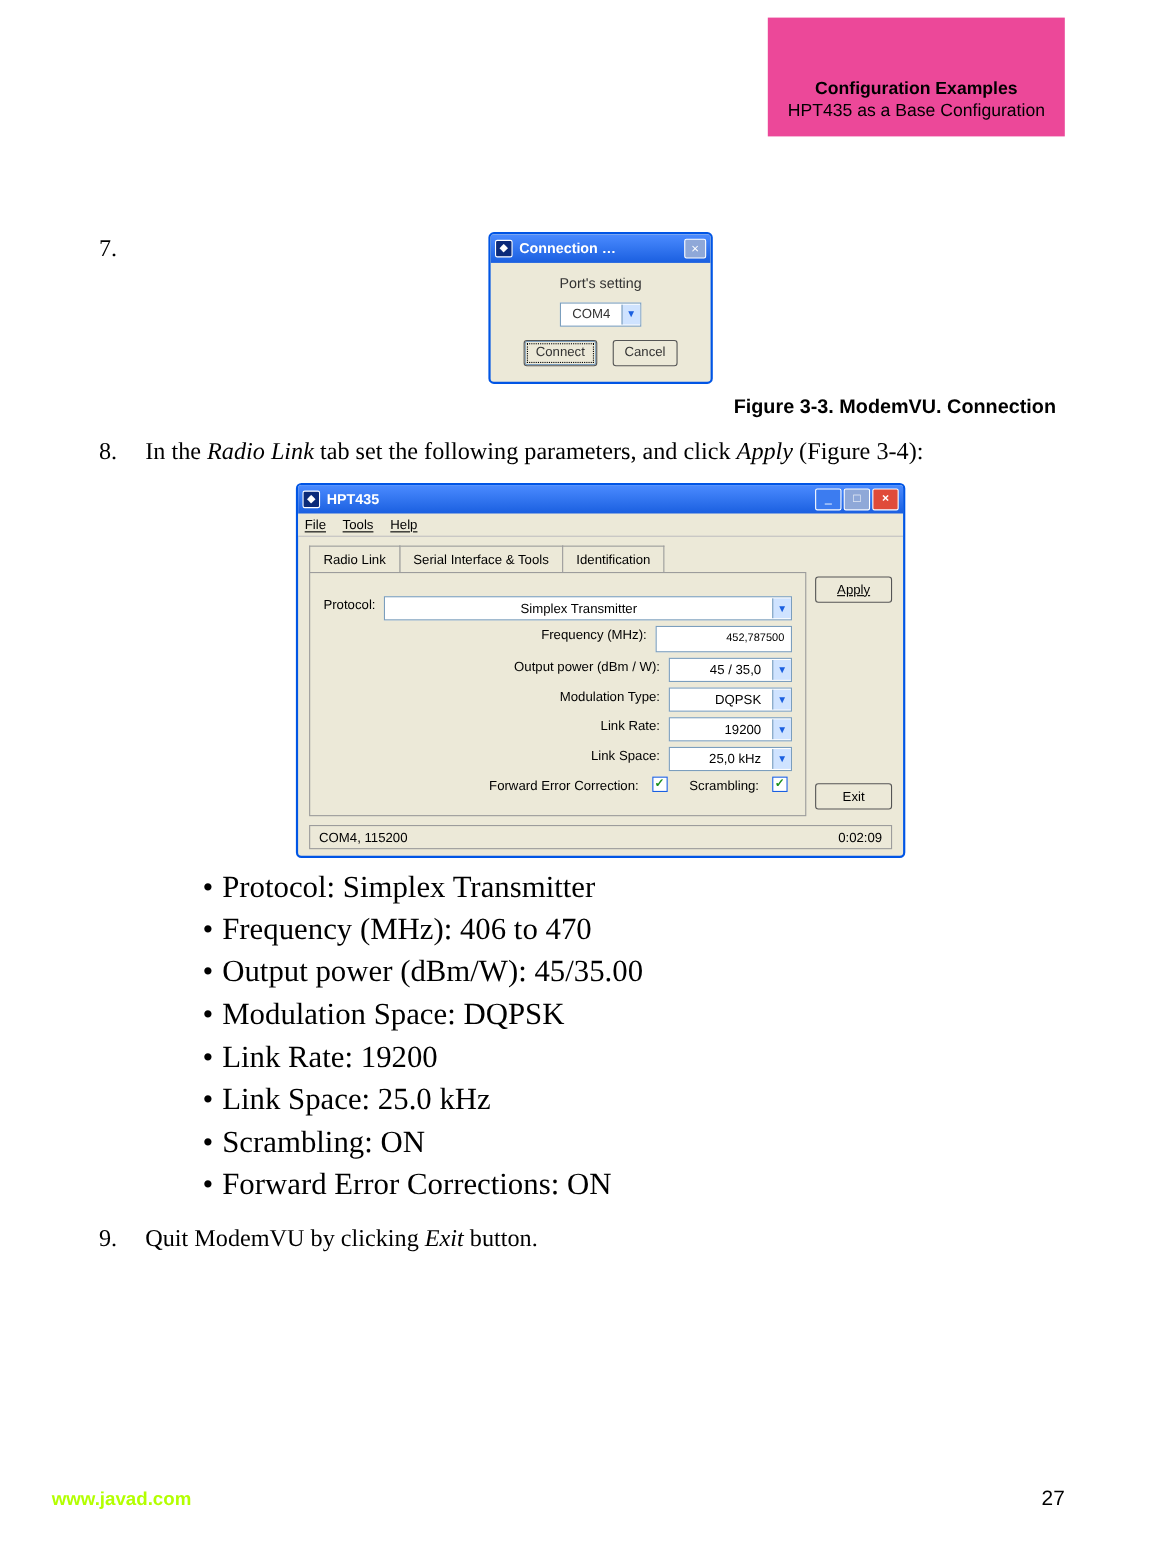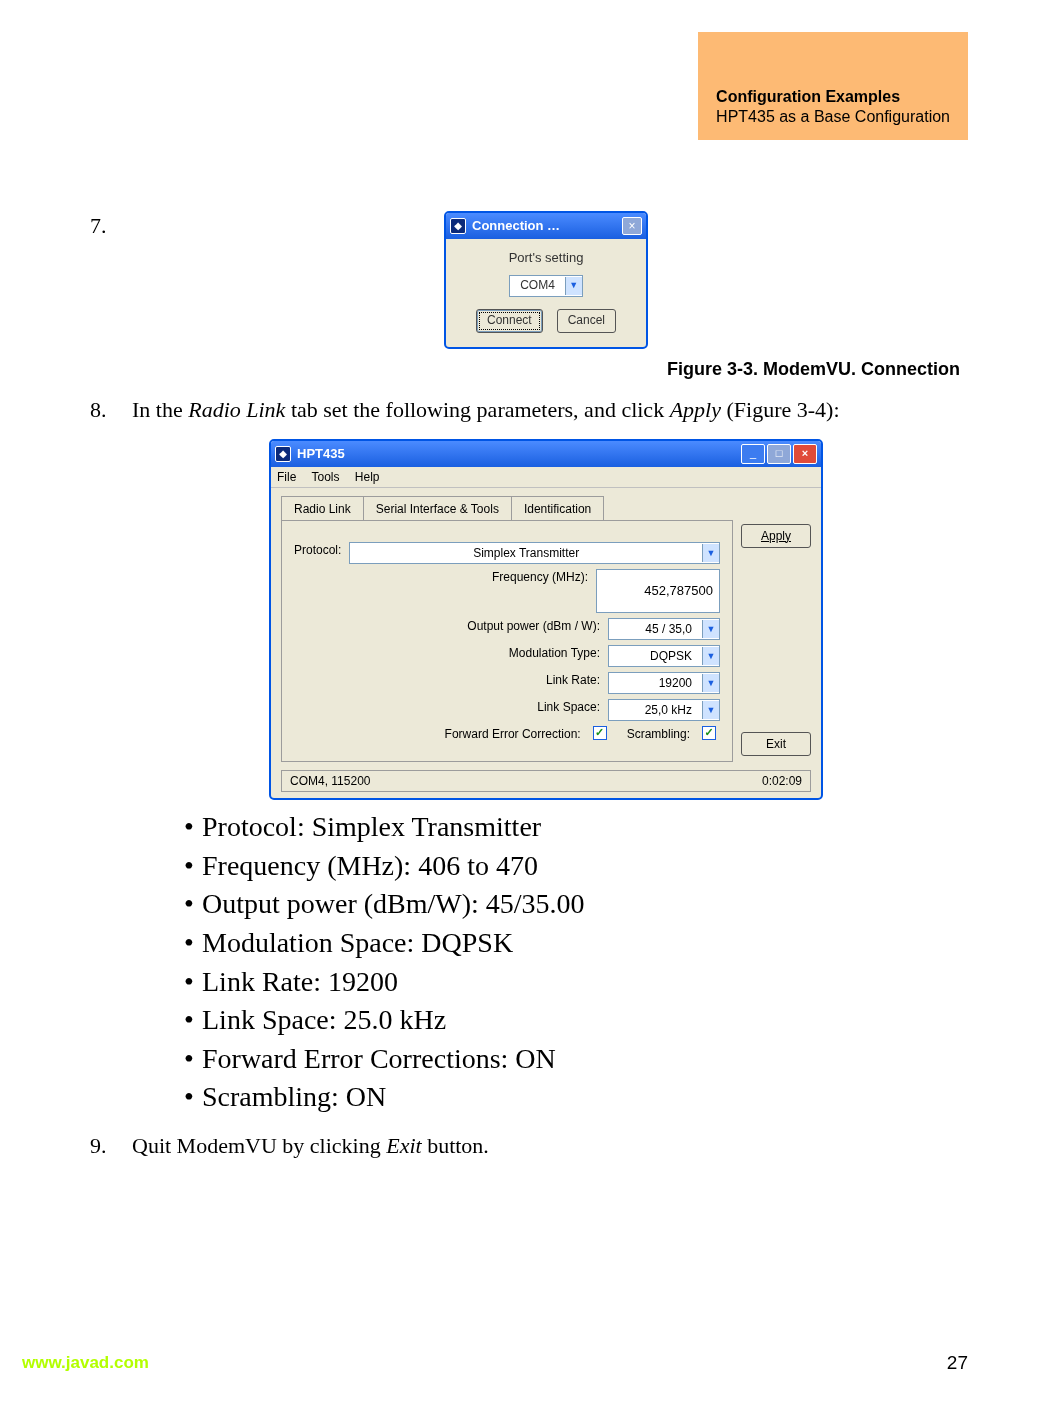--- a/index.html
+++ b/index.html
@@ -1,16 +1,16 @@
 <!DOCTYPE html>
 <html><head>
 <meta charset="utf-8">
 <style>
   body{margin:0;background:#fff;font-family:"Times New Roman",Times,serif;color:#000;width:1050px;height:1406px;position:relative;overflow:hidden}
-  .header-tab{position:absolute;top:32px;right:82px;background:#fdba74;padding:56px 18px 14px 18px;text-align:left}
+  .header-tab{position:absolute;top:16px;right:82px;background:#ec4899;padding:56px 18px 14px 18px;text-align:center}
   .header-tab .t1{font-family:Arial,sans-serif;font-weight:700;font-size:16px;color:#000}
   .header-tab .t2{font-family:Arial,sans-serif;font-weight:400;font-size:16px;color:#000;margin-top:2px}
   .body-area{position:absolute;left:90px;top:195px;width:870px}
   ol.main{list-style:none;margin:0;padding:0;font-size:22px;line-height:1.35}
   ol.main>li{margin-bottom:12px;padding-left:42px;position:relative}
   ol.main>li>.num{position:absolute;left:0}
   .ital{font-style:italic}
   .fig{display:block;margin:12px auto 8px}
   .fig-cap{font-family:Arial,sans-serif;font-weight:700;font-size:18px;text-align:right;margin:8px 0 14px}
   ul.bul{list-style:none;margin:8px 0 14px 52px;padding:0;font-size:28px;line-height:1.38}
@@ -32,38 +32,38 @@
   .btn.focus{outline:1px dotted #000;outline-offset:-4px;box-shadow:0 0 0 1px #7b9ebd inset}
   .conn-btns{display:flex;justify-content:center;gap:14px;margin-top:12px}
   
   .win-hpt{width:550px;margin:0 auto}
   .tb-btns{display:flex;gap:2px;margin-left:auto}
   .tb-btns .b{width:22px;height:18px;border:1px solid #fff;border-radius:2px;display:flex;align-items:center;justify-content:center;font-size:11px}
   .tb-btns .min{background:#3c7cf0;color:#fff}
   .tb-btns .max{background:#8fa8d8;color:#fff}
   .tb-btns .clo{background:#e04b3a;color:#fff;font-weight:700}
   .menubar{background:#ece9d8;border-bottom:1px solid #c0c0c0;padding:2px 6px;font-size:12px}
-  .menubar span{margin-right:12px;text-decoration-color:#000;text-underline-offset:2px}
+  .menubar span{margin-right:12px;text-decoration:underline;text-decoration-color:#000;text-underline-offset:2px}
   .hpt-body{padding:8px 10px 6px;display:flex;gap:8px;flex-direction:column}
   .upper{display:flex;gap:8px}
   .tabholder{flex:1}
   .tabs{display:flex;font-size:12px}
   .tab{padding:4px 12px 3px;border:1px solid #9c9c9c;background:#ece9d8;position:relative;margin-right:-1px;border-bottom:none}
   .tab.active{background:#ece9d8;z-index:2}
   .tabpage{border:1px solid #9c9c9c;background:#ece9d8;padding:16px 12px 14px 12px}
   .row{display:flex;justify-content:flex-end;margin:5px 0;font-size:12px}
   .row .lb{margin-right:8px;text-align:right}
   .row .val{width:110px}
   .row.long .val{flex:1}
-  .input{height:18px;border:1px solid #7b9ebd;background:#fff;padding:12px 6px;font-size:13px;text-align:right;display:flex;align-items:center;justify-content:flex-end}
+  .input{height:18px;border:1px solid #7b9ebd;background:#fff;padding:2px 6px;font-size:10px;text-align:right;display:flex;align-items:center;justify-content:flex-end}
   .cb{width:12px;height:12px;border:1px solid #1a5fe0;background:#fff;display:inline-flex;align-items:center;justify-content:center;color:#1a8f1a;font-size:11px;font-weight:700;margin:0 4px}
   .sidecol{width:70px;display:flex;flex-direction:column;justify-content:space-between;padding-top:28px;padding-bottom:6px}
   .status{border:1px solid #9c9c9c;height:20px;display:flex;align-items:center;justify-content:space-between;padding:0 8px;font-size:12px;background:#ece9d8}
   
-  .footer{position:absolute;bottom:32px;left:0;right:0;display:flex;justify-content:space-between;align-items:center;padding:0 82px 0 22px;font-family:Arial,sans-serif}
+  .footer{position:absolute;bottom:32px;left:0;right:0;display:flex;justify-content:space-between;align-items:center;padding:0 82px 0 47px;font-family:Arial,sans-serif}
   .footer .url{color:#b3ff00;font-weight:700;font-size:17px}
   .footer .pg{color:#000000;font-weight:400;font-size:19px}
 </style>
 </head>
 <body>
 
 <div class="header-tab">
   <div class="t1">Configuration Examples</div>
   <div class="t2">HPT435 as a Base Configuration</div>
 </div>
@@ -189,22 +189,22 @@
       </div>
     </div>
 
     <ul class="bul">
       <li>Protocol: Simplex Transmitter</li>
       <li>Frequency (MHz): 406 to 470</li>
       <li>Output power (dBm/W): 45/35.00</li>
       <li>Modulation Space: DQPSK</li>
       <li>Link Rate: 19200</li>
       <li>Link Space: 25.0 kHz</li>
+      <li>Scrambling: ON</li>
       <li>Forward Error Corrections: ON</li>
-      <li>Scrambling: ON</li>
     </ul>
   </li>
 
   <li>
     <span class="num">9.</span>
     <span><span>Quit ModemVU by clicking </span><span class="ital">Exit</span><span> button.</span></span>
   </li>
 </ol>
 </div>
 

